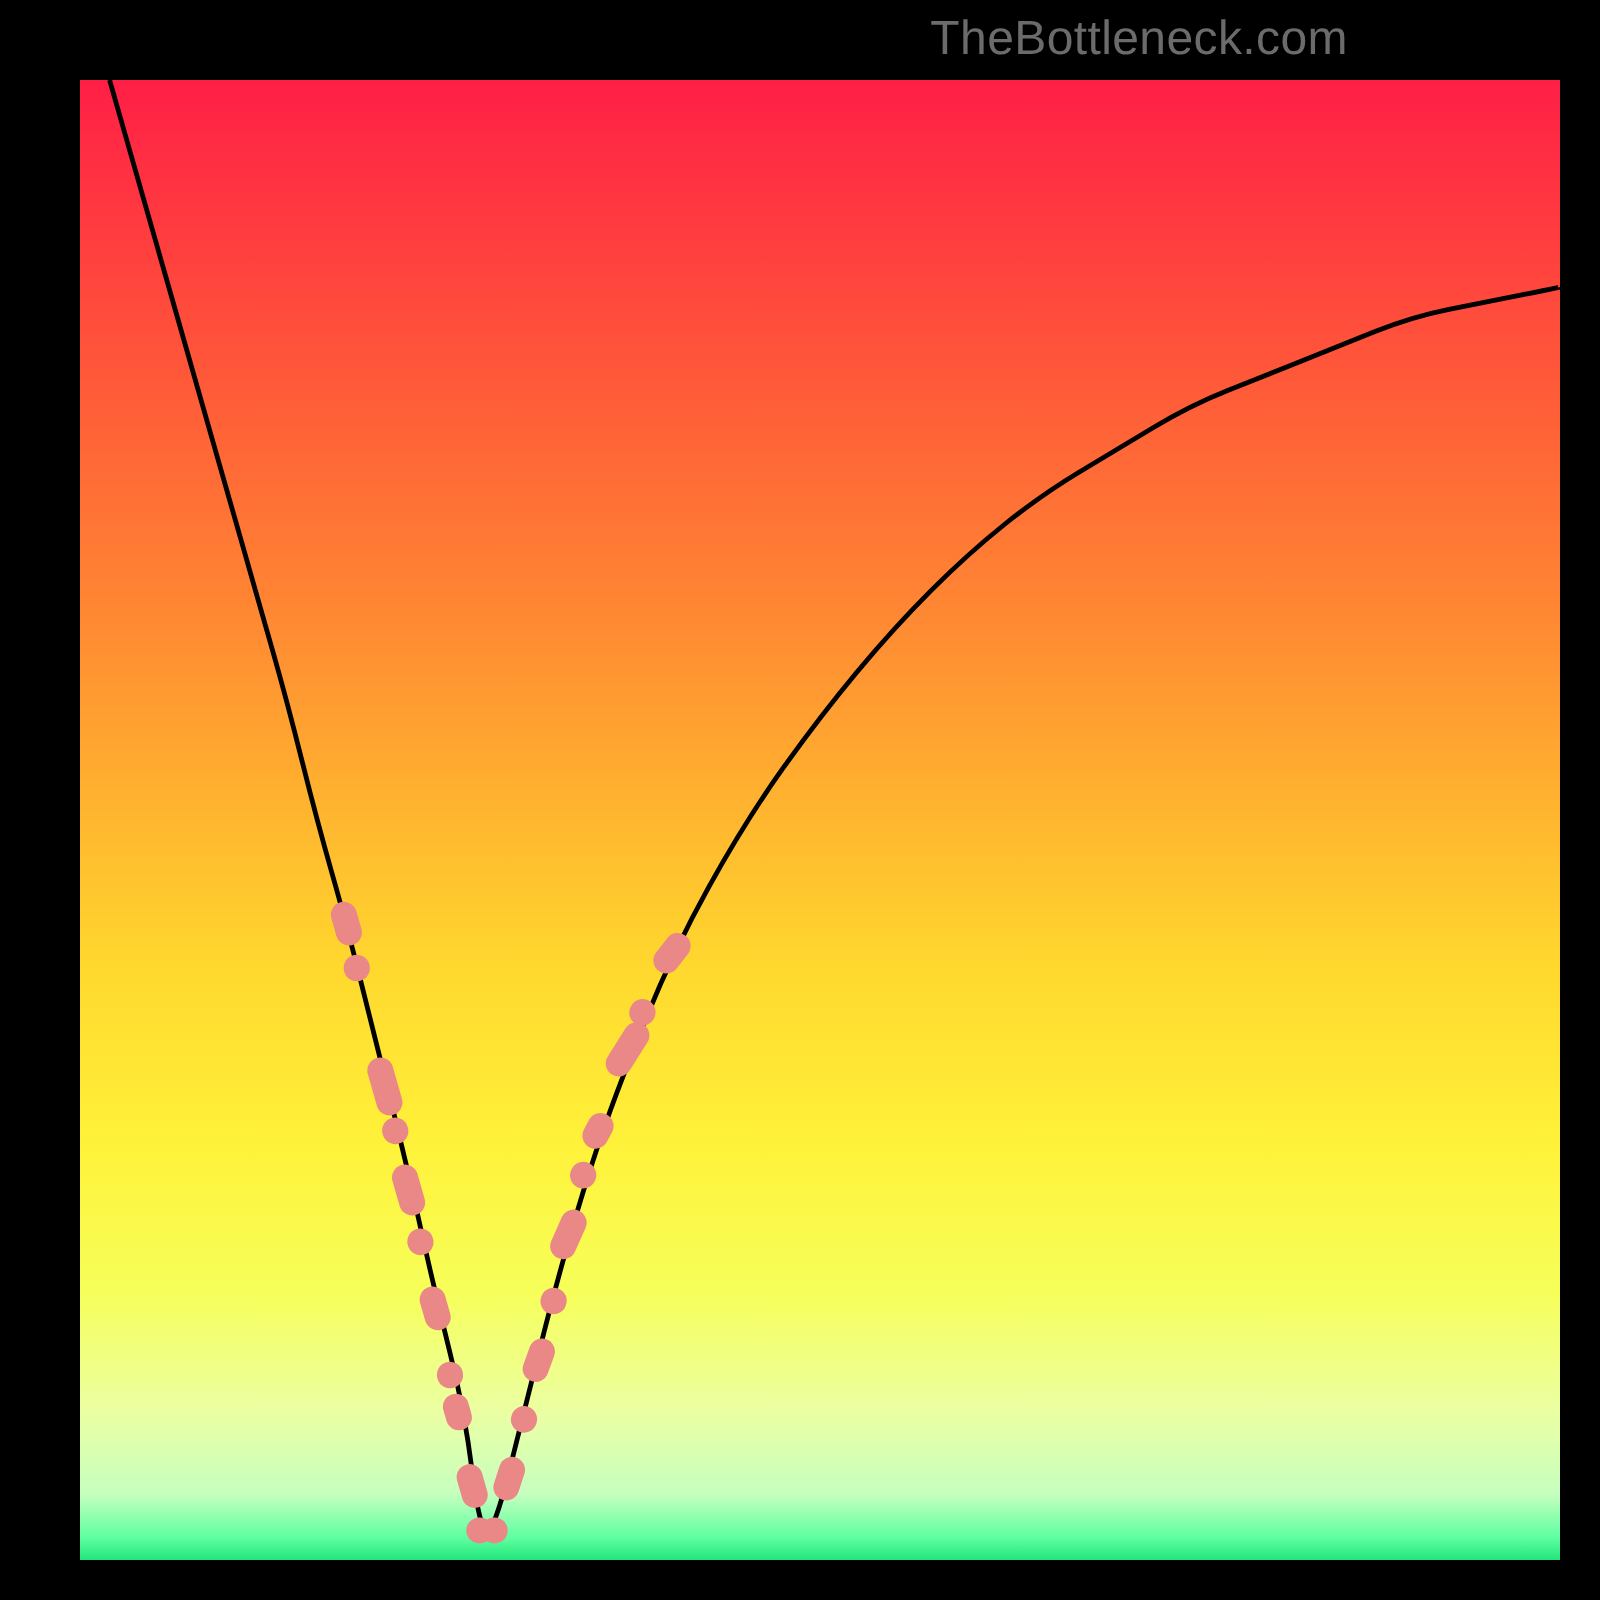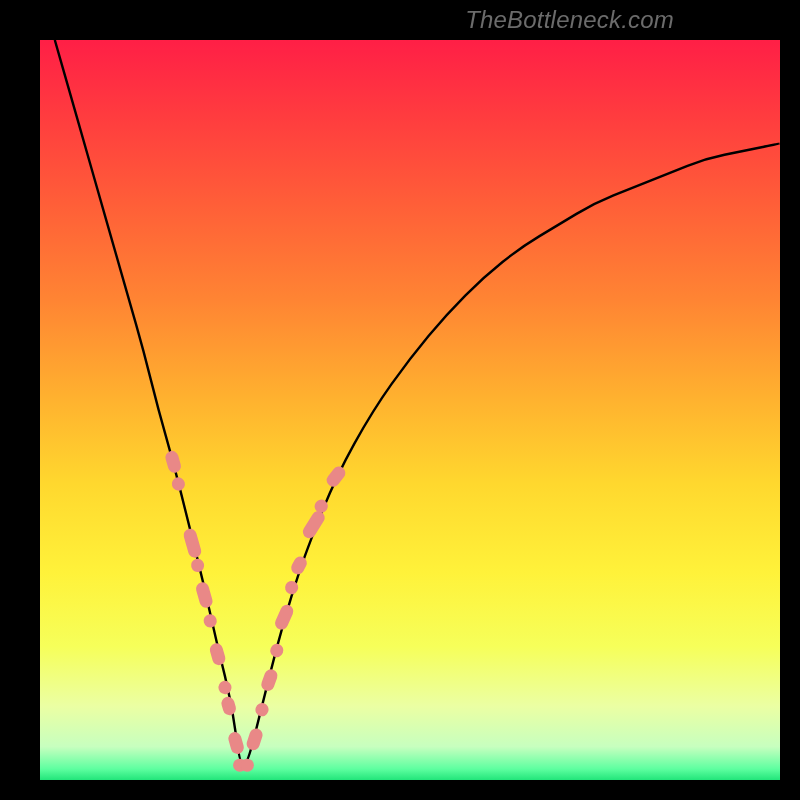--- a/index.html
+++ b/index.html
@@ -11,21 +11,20 @@
     background: #000;
     font-family: Arial, Helvetica, sans-serif;
   }
   .frame {
     position: absolute;
     left: 0;
     top: 0;
     width: 688px;
     height: 800px;
     background: #000;
-    font-style: italic;
   }
   .plot-area {
     position: absolute;
     left: 40px;
     top: 40px;
     width: 740px;
     height: 740px;
   }
   .gradient {
     position: absolute;

